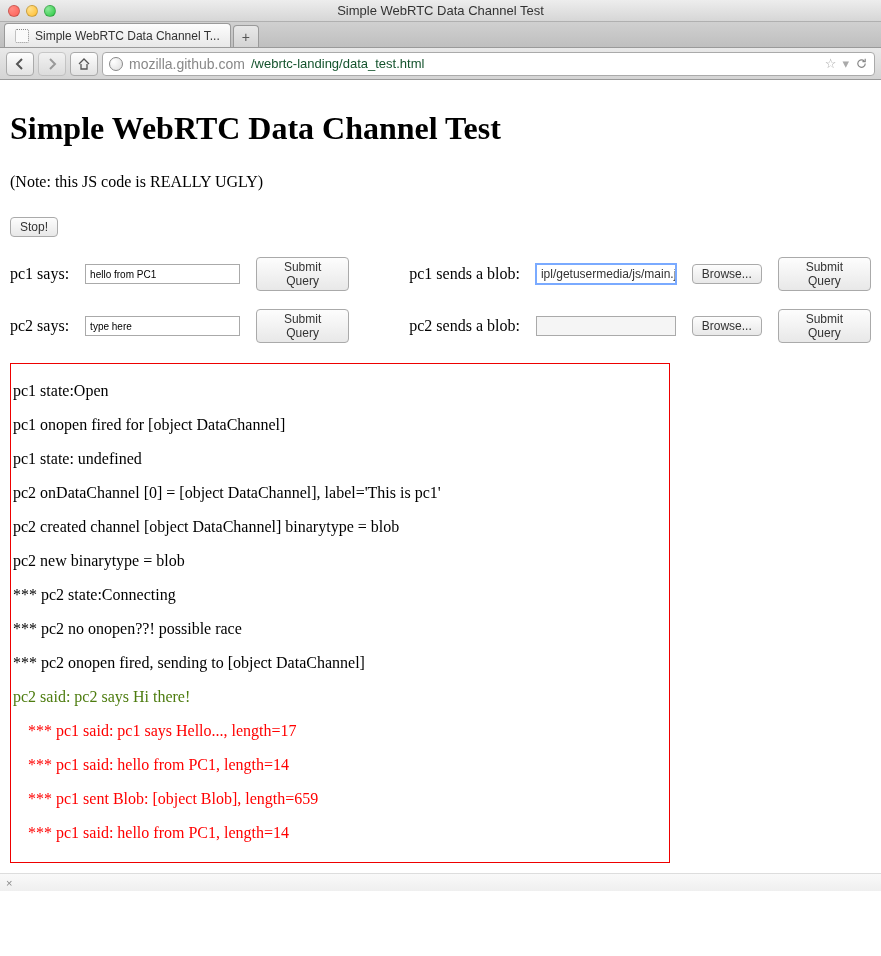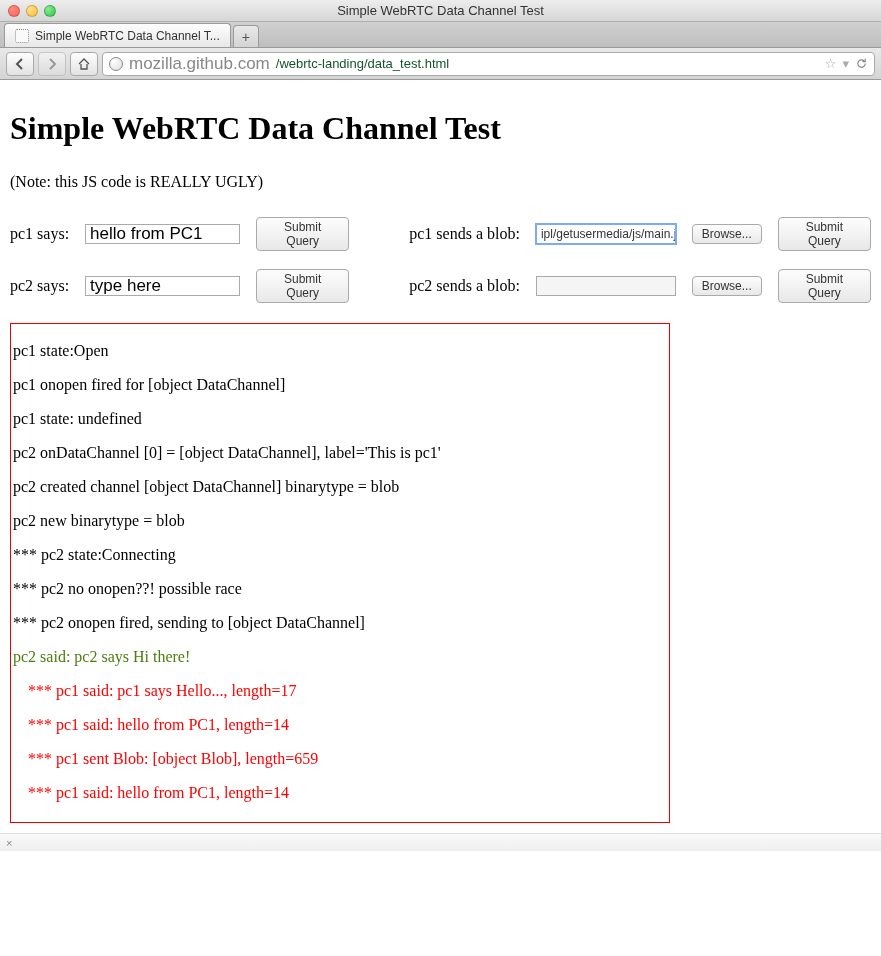--- a/index.html
+++ b/index.html
@@ -126,21 +126,21 @@
     }
     .globe {
       width: 14px; height: 14px;
       border-radius: 50%;
       border: 1px solid #888;
       background: radial-gradient(circle at 30% 30%, #fff, #ddd);
       flex-shrink: 0;
     }
     .urlbar-host {
       color: #888;
-      font-size: 17px;
+      font-size: 14px;
       text-align: right;
     }
     .urlbar-path {
       color: #14532d;
       font-size: 13px;
     }
     .urlbar-spacer { flex: 1; }
     .urlbar-icon {
       color: #aaa;
       font-size: 13px;
@@ -174,21 +174,21 @@
       align-items: center;
     }
     .form-cell {
       display: flex;
       align-items: center;
       gap: 16px;
     }
     .label { white-space: nowrap; }
     .text-input {
       font-family: "Lucida Grande", Arial, sans-serif;
-      font-size: 17px;
+      font-size: 10px;
       padding: 2px 4px;
       border: 1px solid #aaa;
       width: 155px;
       height: 20px;
       background: #fff;
     }
     .file-input {
       font-family: "Lucida Grande", Arial, sans-serif;
       font-size: 12px;
       padding: 2px 4px;
@@ -292,20 +292,23 @@
         <path d="M11 7a4 4 0 1 1-1.2-2.8M11 2v3h-3" fill="none" stroke="#888" stroke-width="1.3"></path>
       </svg>
     </span>
   </div>
 </div>
 
 <div class="page">
   <h1>Simple WebRTC Data Channel Test</h1>
   <p class="note">(Note: this JS code is REALLY UGLY)</p>
 
+  <div style="margin:20px 0;">
+    <button class="btn">Stop!</button>
+  </div>
 
   <div class="form-row">
     <div class="form-cell">
       <span class="label">pc1 says:</span>
       <input class="text-input" type="text" value="hello from PC1" style="">
       <button class="btn">Submit Query</button>
     </div>
     <div style="flex:1;"></div>
     <div class="form-cell">
       <span class="label">pc1 sends a blob:</span>

